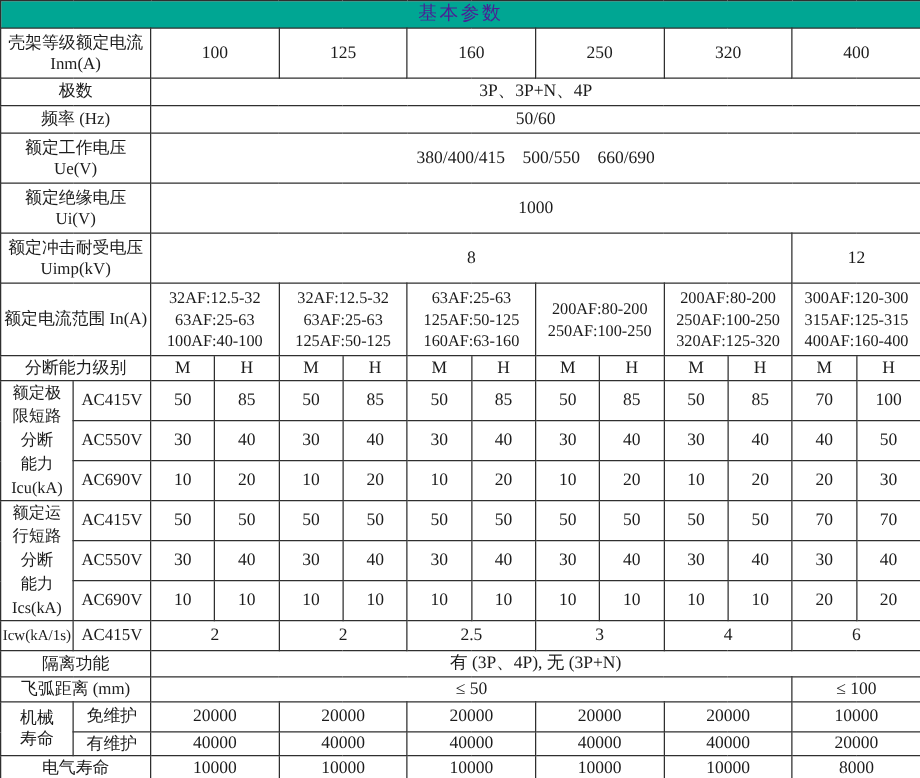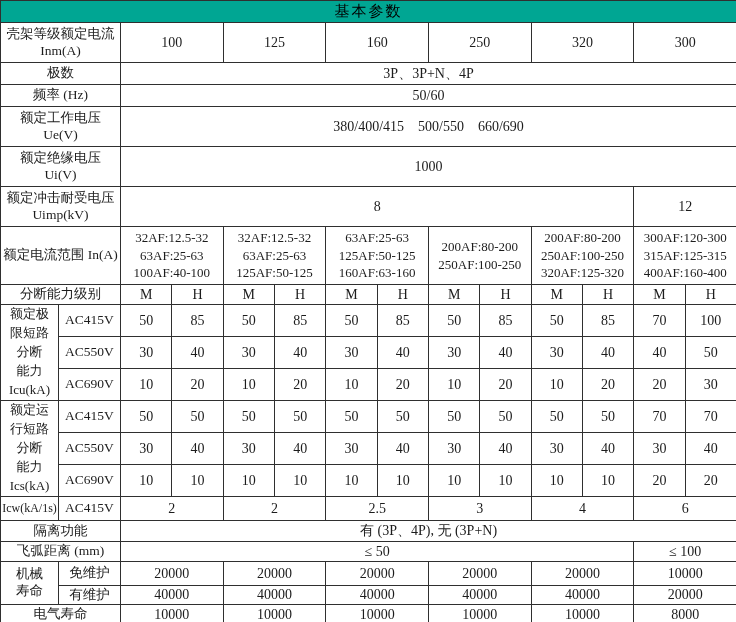--- a/index.html
+++ b/index.html
@@ -15,21 +15,21 @@
     border:1px solid #2f2f2f;
     text-align:center;
     vertical-align:middle;
     padding:0 2px;
     font-size:14px;
     line-height:1.25;
     overflow:hidden;
   }
   td.hdr{
     background:#00A693;
-    color:#000000;
+    color:#4c1d95;
     font-size:15px;
     letter-spacing:2px;
   }
   .ml{white-space:pre-line;}
   .rng{font-size:13px;line-height:1.35;white-space:pre-line;}
   .vlab{font-size:13px;line-height:1.45;white-space:pre-line;}
   .slab{font-size:13.5px;}
   .icw{font-size:12px;padding:0 1px;margin-left:28px;}
   .wide{white-space:pre;}
   tr.r22{height:22px;} tr.r40{height:40px;} tr.r58{height:58px;}
@@ -63,21 +63,21 @@
     <td class="hdr" colspan="14">基本参数</td>
   </tr>
 
   <tr class="r40">
     <td colspan="2" class="slab">壳架等级额定电流 Inm(A)</td>
     <td colspan="2">100</td>
     <td colspan="2">125</td>
     <td colspan="2">160</td>
     <td colspan="2">250</td>
     <td colspan="2">320</td>
-    <td colspan="2">300</td>
+    <td colspan="2">400</td>
   </tr>
 
   <tr class="r22">
     <td colspan="2" class="slab">极数</td>
     <td colspan="12">3P、3P+N、4P</td>
   </tr>
 
   <tr class="r22">
     <td colspan="2" class="slab">频率 (Hz)</td>
     <td colspan="12">50/60</td>

